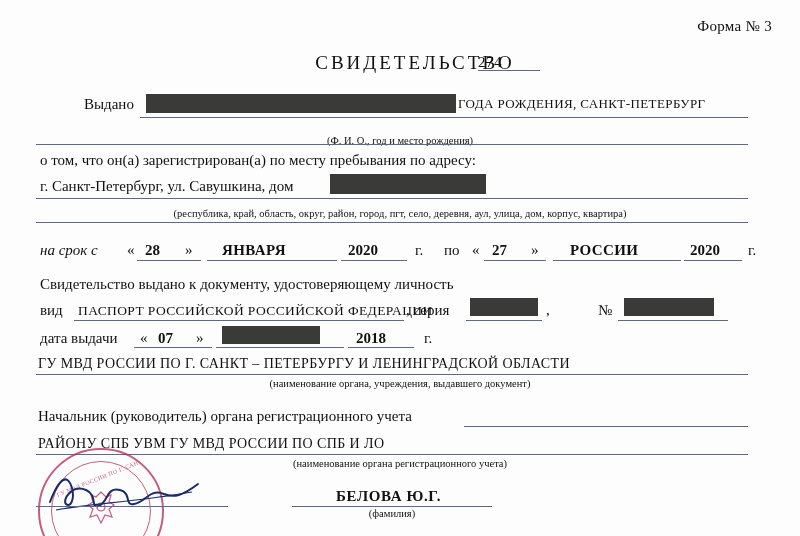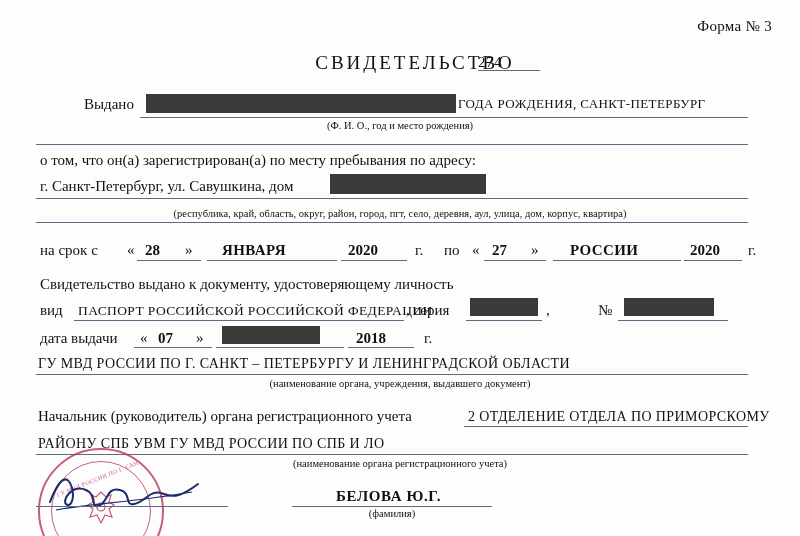--- a/index.html
+++ b/index.html
@@ -140,33 +140,33 @@
   </div>
   <div class="cert-number">274</div>
   <div class="line" style="left:478px; top:70px; width:62px;"></div>
 
 
   <div class="txt" style="left:84px; top:96px;">Выдано</div>
   <div class="redact" style="left:146px; top:94px; width:310px; height:19px;"></div>
   <div class="txt caps" style="left:458px; top:96px; font-size:13px;">ГОДА РОЖДЕНИЯ, САНКТ-ПЕТЕРБУРГ</div>
   <div class="line" style="left:140px; top:117px; width:608px;"></div>
 
-  <div class="small" style="left:0; top:120px; width:800px;">(Ф. И. О., год и место рождения)</div>
+  <div class="small" style="left:0; top:135px; width:800px;">(Ф. И. О., год и место рождения)</div>
   <div class="line" style="left:36px; top:144px; width:712px;"></div>
 
   <div class="txt" style="left:40px; top:178px;">г. Санкт-Петербург, ул. Савушкина, дом</div>
 
   <div class="txt" style="left:40px; top:152px;">о том, что он(а) зарегистрирован(а) по месту пребывания по адресу:</div>
   <div class="redact" style="left:330px; top:174px; width:156px; height:20px;"></div>
   <div class="line" style="left:36px; top:198px; width:712px;"></div>
 
   <div class="small" style="left:0; top:208px; width:800px;">(республика, край, область, округ, район, город, пгт, село, деревня, аул, улица, дом, корпус, квартира)</div>
   <div class="line" style="left:36px; top:222px; width:712px;"></div>
 
-  <div class="txt" style="left:40px; top:242px;">на срок с</div>
+  <div class="txt" style="left:40px; top:242px;font-style:italic;">на срок с</div>
   <div class="txt" style="left:127px; top:242px;">«</div>
   <div class="txt" style="left:145px; top:242px; font-weight:bold;">28</div>
   <div class="txt" style="left:185px; top:242px;">»</div>
   <div class="line" style="left:137px; top:260px; width:64px;"></div>
 
   <div class="txt caps" style="left:222px; top:242px; font-weight:bold;">ЯНВАРЯ</div>
   <div class="line" style="left:207px; top:260px; width:130px;"></div>
 
   <div class="txt" style="left:348px; top:242px; font-weight:bold;">2020</div>
   <div class="line" style="left:341px; top:260px; width:66px;"></div>
@@ -207,21 +207,20 @@
   <div class="line" style="left:216px; top:347px; width:128px;"></div>
   <div class="txt" style="left:356px; top:330px; font-weight:bold;">2018</div>
   <div class="line" style="left:348px; top:347px; width:66px;"></div>
   <div class="txt" style="left:424px; top:330px;">г.</div>
 
   <div class="txt caps" style="left:38px; top:356px; font-size:14px;">ГУ  МВД  РОССИИ  ПО  Г. САНКТ – ПЕТЕРБУРГУ  И  ЛЕНИНГРАДСКОЙ ОБЛАСТИ</div>
   <div class="line" style="left:36px; top:374px; width:712px;"></div>
   <div class="small" style="left:0; top:378px; width:800px;">(наименование органа, учреждения, выдавшего документ)</div>
 
   <div class="txt" style="left:38px; top:408px;">Начальник (руководитель) органа регистрационного учета</div>
-  <div class="txt caps" style="left:468px; top:409px; font-size:14px;">2 ОТДЕЛЕНИЕ ОТДЕЛА  ПО ПРИМОРСКОМУ</div>
   <div class="line" style="left:464px; top:426px; width:284px;"></div>
 
   <div class="txt caps" style="left:38px; top:436px; font-size:14px;">РАЙОНУ СПБ УВМ  ГУ  МВД  РОССИИ  ПО СПБ  И  ЛО</div>
   <div class="line" style="left:36px; top:454px; width:712px;"></div>
   <div class="small" style="left:0; top:458px; width:800px;">(наименование органа регистрационного учета)</div>
 
   <div class="stamp">
     <div class="stamp-inner"></div>
     <svg class="stamp-eagle" viewBox="0 0 34 36">
       <path d="M17 2 L12 7 L7 5 L9 12 L4 15 L9 19 L6 27 L13 25 L17 33 L21 25 L28 27 L25 19 L30 15 L25 12 L27 5 L22 7 Z" fill="none" stroke="#b3325a" stroke-width="1.2"></path>

